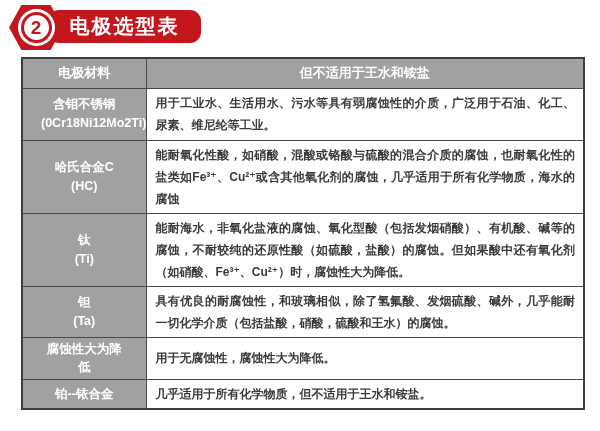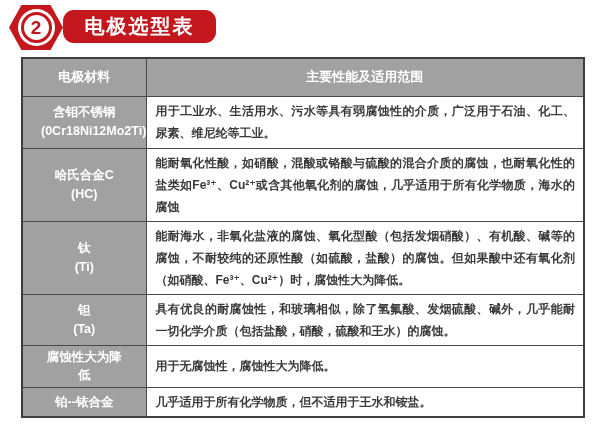--- a/index.html
+++ b/index.html
@@ -1,21 +1,21 @@
 <!DOCTYPE html>
 <html><head>
 <meta charset="utf-8">
 <style>
   * { margin: 0; padding: 0; box-sizing: border-box; }
   html, body { width: 600px; height: 431px; background: #ffffff; overflow: hidden;
     font-family: "Liberation Sans", "DejaVu Sans", sans-serif; }
   .stage { position: relative; width: 600px; height: 431px; background: #ffffff; }
 
   
-  .title-banner { position: absolute; left: 63px; top: 10px; width: 153px; height: 33px;
+  .title-banner { position: absolute; left: 48px; top: 10px; width: 153px; height: 33px;
     background: #c3161d; border-radius: 11px; display: flex; align-items: center; justify-content: center; }
   .title-banner .title-text { color: #ffffff; font-size: 20px; font-weight: bold; letter-spacing: 2px; }
 
   
   .hex-badge { position: absolute; left: 9px; top: 5px; width: 54px; height: 45px;
     background: #c3161d; clip-path: polygon(0 50%, 23% 0, 77% 0, 100% 50%, 77% 100%, 23% 100%);
     display: flex; align-items: center; justify-content: center; }
   .hex-white { width: 37px; height: 37px; border-radius: 50%; background: #ffffff;
     display: flex; align-items: center; justify-content: center; }
   .hex-ring { width: 31px; height: 31px; border-radius: 50%; border: 3px solid #c3161d;
@@ -49,23 +49,23 @@
       </div>
     </div>
   </div>
 
   <table class="sel-table">
     <colgroup>
         <col class="col-mat">
         <col class="col-desc">
       </colgroup>
     <tbody>
-        <tr style="height:38px">
+        <tr style="height:30px">
       <th>电极材料</th>
-      <th>主要性能及适用范围</th>
+      <th>但不适用于王水和铵盐</th>
     </tr>
     <tr style="height:52px">
       <td class="mat-cell">
         <div>含钼不锈钢</div>
         <div>(0Cr18Ni12Mo2Ti)</div>
       </td>
       <td class="desc-cell">用于工业水、生活用水、污水等具有弱腐蚀性的介质，广泛用于石油、化工、尿素、维尼纶等工业。</td>
     </tr>
     <tr style="height:70px">
       <td class="mat-cell">

